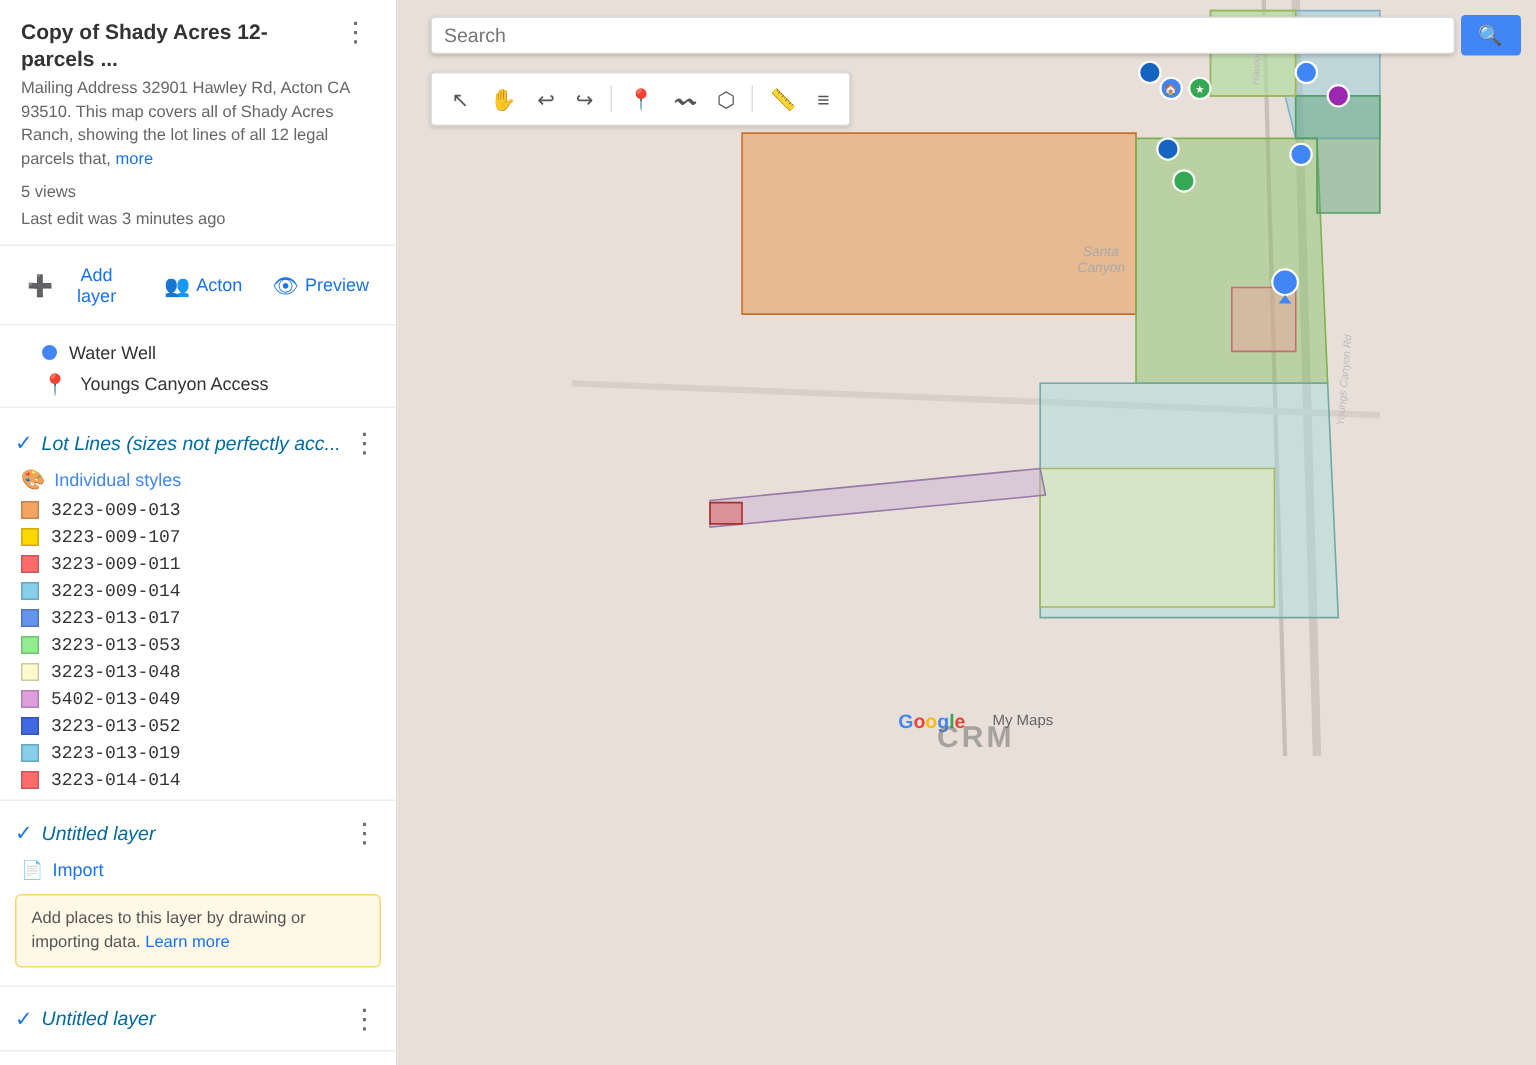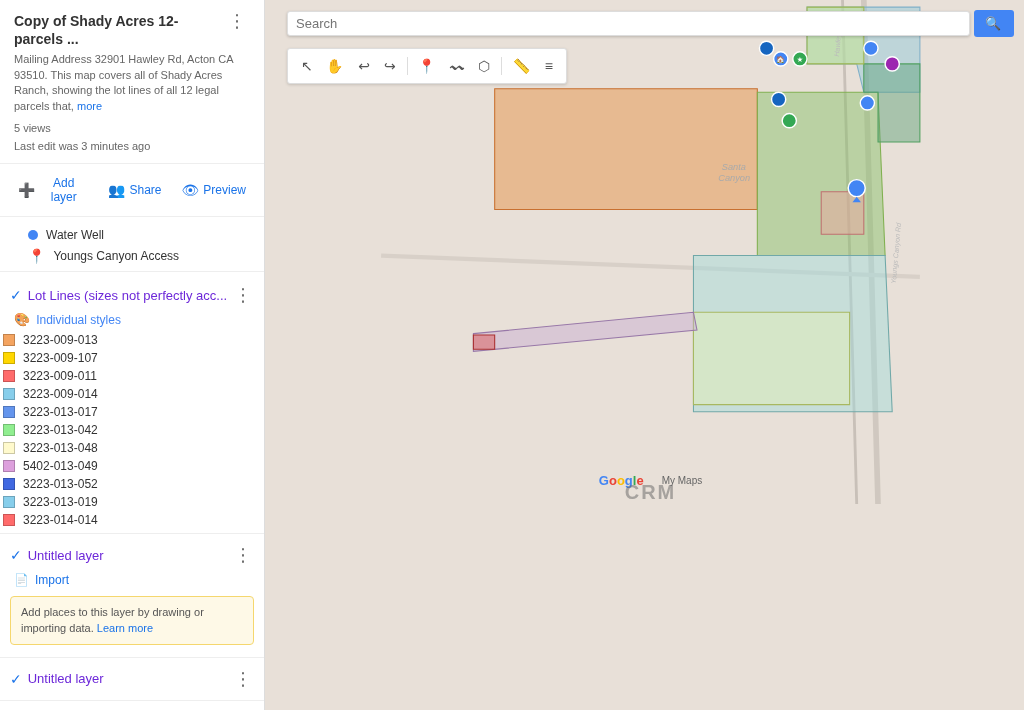--- a/index.html
+++ b/index.html
@@ -108,21 +108,21 @@
       align-items: center;
       padding: 4px 10px;
       justify-content: space-between;
     }
     .layer-header-left {
       display: flex;
       align-items: center;
       gap: 6px;
     }
     .check-icon { color: #1a73e8; font-size: 14px; }
-    .layer-name { font-size: 13px; color: #6d28d9; font-weight: 500; }
+    .layer-name { font-size: 13px; color: #0369a1; font-weight: 500; font-style: italic; }
     .layer-menu-btn {
       background: none;
       border: none;
       cursor: pointer;
       color: #666;
       font-size: 18px;
       padding: 0 2px;
     }
 
     .individual-styles {
@@ -132,25 +132,26 @@
       gap: 6px;
       font-size: 12px;
       color: #4285f4;
       cursor: pointer;
     }
     .style-icon { font-size: 13px; }
 
     .parcel-item {
       display: flex;
       align-items: center;
-      padding: 2px 3px;
+      padding: 2px 14px;
       font-size: 12px;
       color: #333;
       gap: 8px;
       cursor: pointer;
+      font-family: Liberation Mono, monospace;
     }
     .parcel-color-box {
       width: 12px;
       height: 12px;
       border: 1px solid rgba(0,0,0,0.2);
       flex-shrink: 0;
     }
 
     
     .untitled-section {
@@ -323,21 +324,21 @@
       </div>
     </div>
 
     <div class="sidebar-toolbar">
       <button class="toolbar-btn">
         <span class="toolbar-icon">➕</span>
         <span>Add layer</span>
       </button>
       <button class="toolbar-btn">
         <span class="toolbar-icon">👥</span>
-        <span>Share</span>
+        <span>Acton</span>
       </button>
       <button class="toolbar-btn">
         <span class="toolbar-icon">👁</span>
         <span>Preview</span>
       </button>
     </div>
 
     <div class="layer-section">
       <div class="layer-item-simple">
         <div class="dot-blue"></div>
@@ -378,21 +379,21 @@
           <div class="parcel-item">
       <div class="parcel-color-box" style="background:#87ceeb"></div>
       <span>3223-009-014</span>
     </div>
           <div class="parcel-item">
       <div class="parcel-color-box" style="background:#6495ed"></div>
       <span>3223-013-017</span>
     </div>
           <div class="parcel-item">
       <div class="parcel-color-box" style="background:#90ee90"></div>
-      <span>3223-013-042</span>
+      <span>3223-013-053</span>
     </div>
           <div class="parcel-item">
       <div class="parcel-color-box" style="background:#fffacd"></div>
       <span>3223-013-048</span>
     </div>
           <div class="parcel-item">
       <div class="parcel-color-box" style="background:#dda0dd"></div>
       <span>5402-013-049</span>
     </div>
           <div class="parcel-item">

